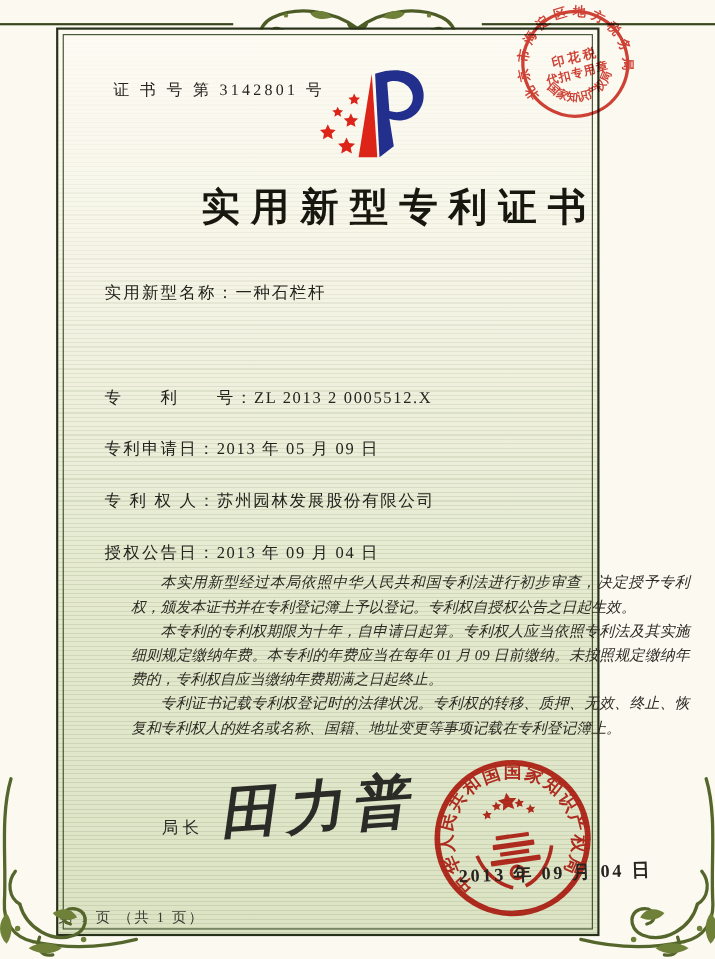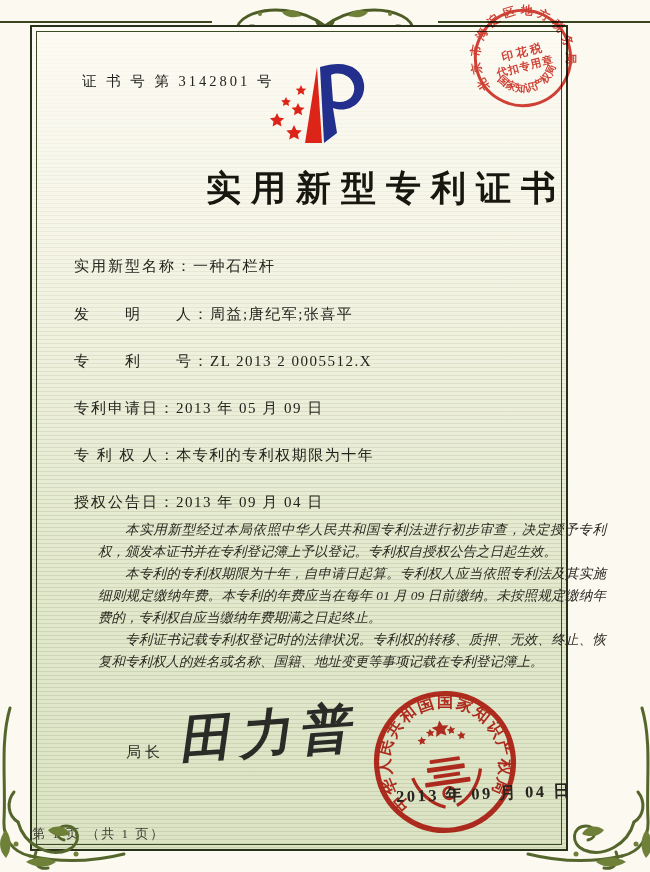--- a/index.html
+++ b/index.html
@@ -8,21 +8,21 @@
     background:#fbf9f0;
     font-family:"Liberation Serif","DejaVu Serif",serif;
   }
   
   .top-rule{position:absolute; top:21px; height:2px; background:#39461f;}
   .top-rule.left{left:0; width:212px;}
   .top-rule.right{left:438px; width:212px;}
   .top-flourish{position:absolute; left:198px; top:0px;}
   
   .frame{
-    position:absolute; left:30px; top:25px; width:538px; height:826px;
+    position:absolute; left:51px; top:25px; width:494px; height:826px;
     box-sizing:border-box;
     border:2.5px solid #28321a;
     outline:1px solid #3a4a24; outline-offset:-7px;
     background-image:
       linear-gradient(180deg, rgba(253,251,243,0.95) 0%, rgba(253,251,243,0.65) 16%, rgba(253,251,243,0.25) 38%, rgba(253,251,243,0) 60%),
       repeating-linear-gradient(180deg, rgba(125,145,95,0.20) 0px, rgba(125,145,95,0.20) 1px, rgba(125,145,95,0) 1px, rgba(125,145,95,0) 4px),
       linear-gradient(180deg, #f4f3e4 0%, #edeeda 30%, #e5ead0 60%, #dce3c4 100%);
   }
   .cert-no{
     position:absolute; left:50px; top:45px;
@@ -107,24 +107,23 @@
         <path d="M28,56 l2.2,4.6 5,.6 -3.7,3.4 1,4.9 -4.5,-2.5 -4.4,2.5 .9,-4.9 -3.6,-3.4 5,-.6 Z"></path>
         <path d="M45,68 l2.4,5 5.4,.6 -4,3.7 1.1,5.3 -4.9,-2.7 -4.8,2.7 1,-5.3 -3.9,-3.7 5.4,-.6 Z"></path>
       </g>
       <path fill="#dd2419" d="M68,10 L73,86 L56,86 Z"></path>
       <path fill="#232f8d" d="M71,10 C96,2 113,10 115,27 C117,45 100,57 84,51 L88,76 L75,86 Z M84,44 C97,48 107,40 105,29 C103,19 91,14 82,18 Z"></path>
     </svg>
 
     <div class="title">实用新型专利证书</div>
 
     <div class="field f0"><span class="lbl">实用新型名称：</span><span>一种石栏杆</span></div>
-    <div class="field f1"><span class="lbl">发　　明　　人：</span><span>周益;唐纪军;张喜平</span></div>
     <div class="field f2"><span class="lbl">专　　利　　号：</span><span>ZL 2013 2 0005512.X</span></div>
     <div class="field f3"><span class="lbl">专利申请日：</span><span>2013 年 05 月 09 日</span></div>
-    <div class="field f4"><span class="lbl">专 利 权 人：</span><span>本专利的专利权期限为十年</span></div>
+    <div class="field f4"><span class="lbl">专 利 权 人：</span><span>苏州园林发展股份有限公司</span></div>
     <div class="field f5"><span class="lbl">授权公告日：</span><span>2013 年 09 月 04 日</span></div>
 
     <div class="body-text">
       <p>本实用新型经过本局依照中华人民共和国专利法进行初步审查，决定授予专利权，颁发本证书并在专利登记簿上予以登记。专利权自授权公告之日起生效。</p>
       <p>本专利的专利权期限为十年，自申请日起算。专利权人应当依照专利法及其实施细则规定缴纳年费。本专利的年费应当在每年 01 月 09 日前缴纳。未按照规定缴纳年费的，专利权自应当缴纳年费期满之日起终止。</p>
       <p>专利证书记载专利权登记时的法律状况。专利权的转移、质押、无效、终止、恢复和专利权人的姓名或名称、国籍、地址变更等事项记载在专利登记簿上。</p>
     </div>
 
     <div class="sig-role">局长</div>
     <div class="sig-name">田力普</div>

